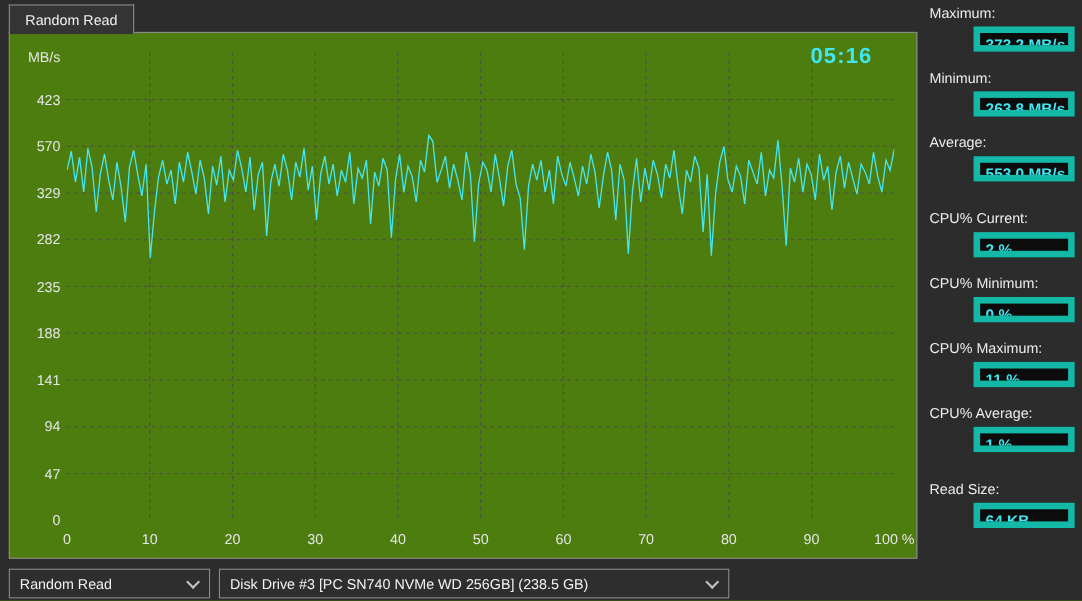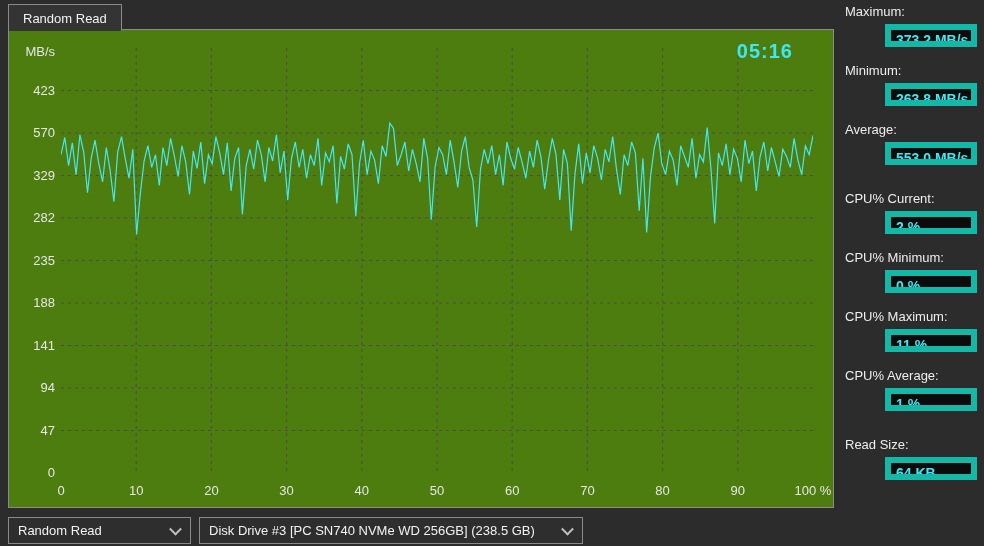--- a/index.html
+++ b/index.html
@@ -45,21 +45,21 @@
   }
   
   .dd{
     position:absolute;top:517px;height:27px;box-sizing:border-box;
     background:#2e2e2e;border:1px solid #8a8a8a;
     color:#f2f2f2;font-size:13px;
     display:flex;align-items:center;
     padding:0 26px 0 9px;white-space:nowrap;overflow:hidden;
   }
   #dd-test{left:8px;width:183px;}
-  #dd-drive{left:199px;width:384px;}
+  #dd-drive{left:199px;width:464px;}
   .chev{
     position:absolute;right:10px;top:50%;width:7px;height:7px;
     border-right:2px solid #c0c0c0;border-bottom:2px solid #c0c0c0;
     transform:translateY(-70%) rotate(45deg);
   }
 </style>
 </head>
 <body>
 
 <div class="tab">

